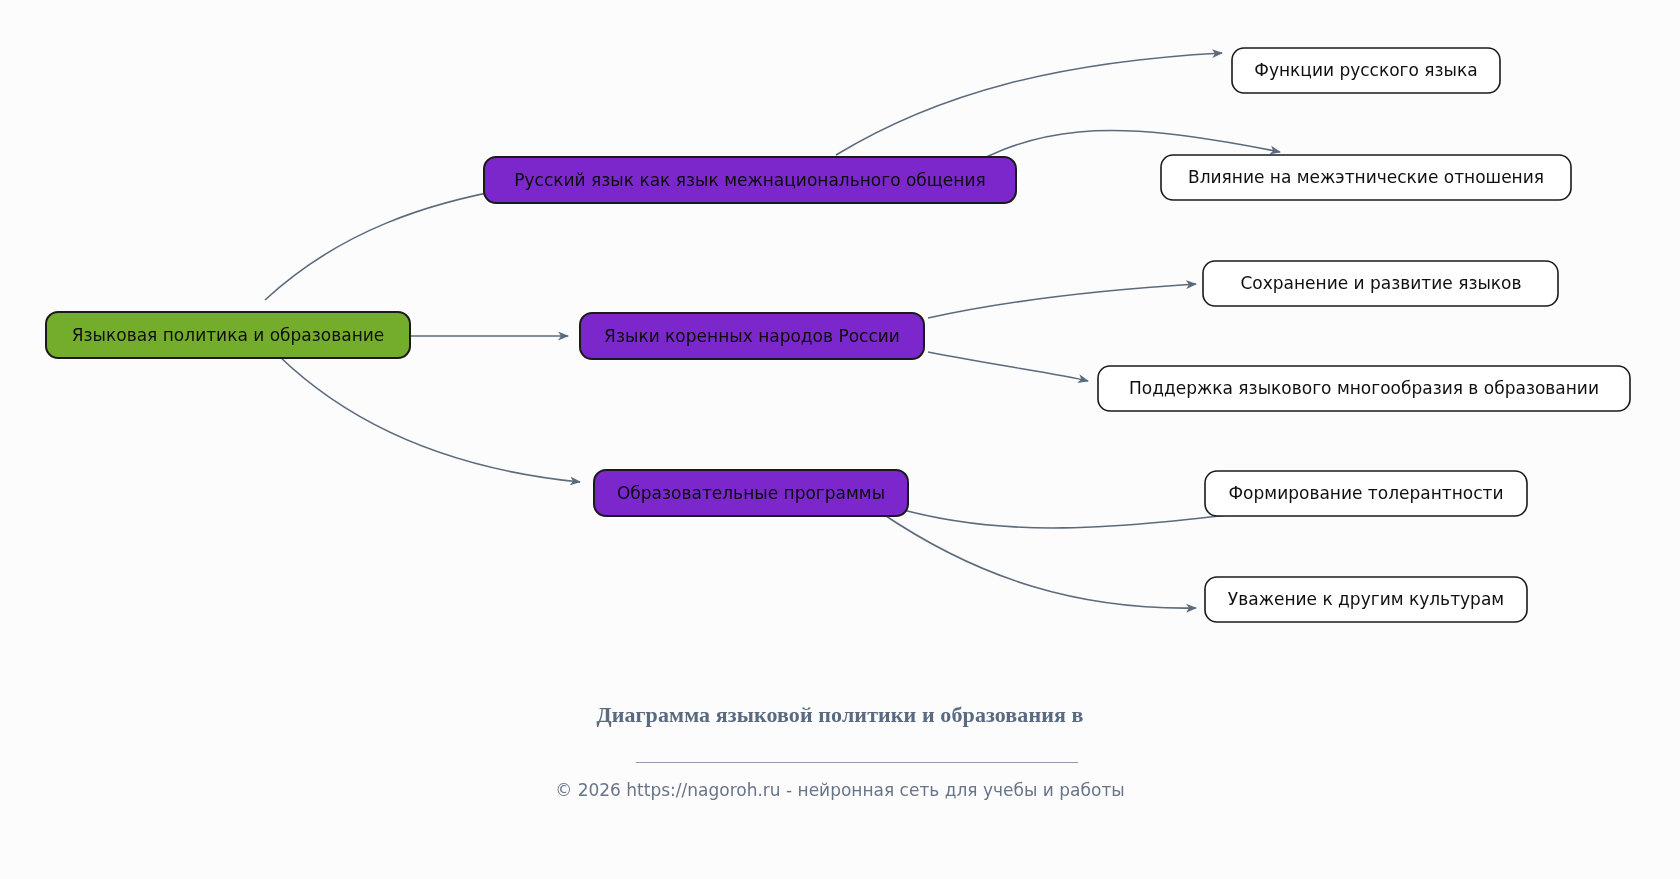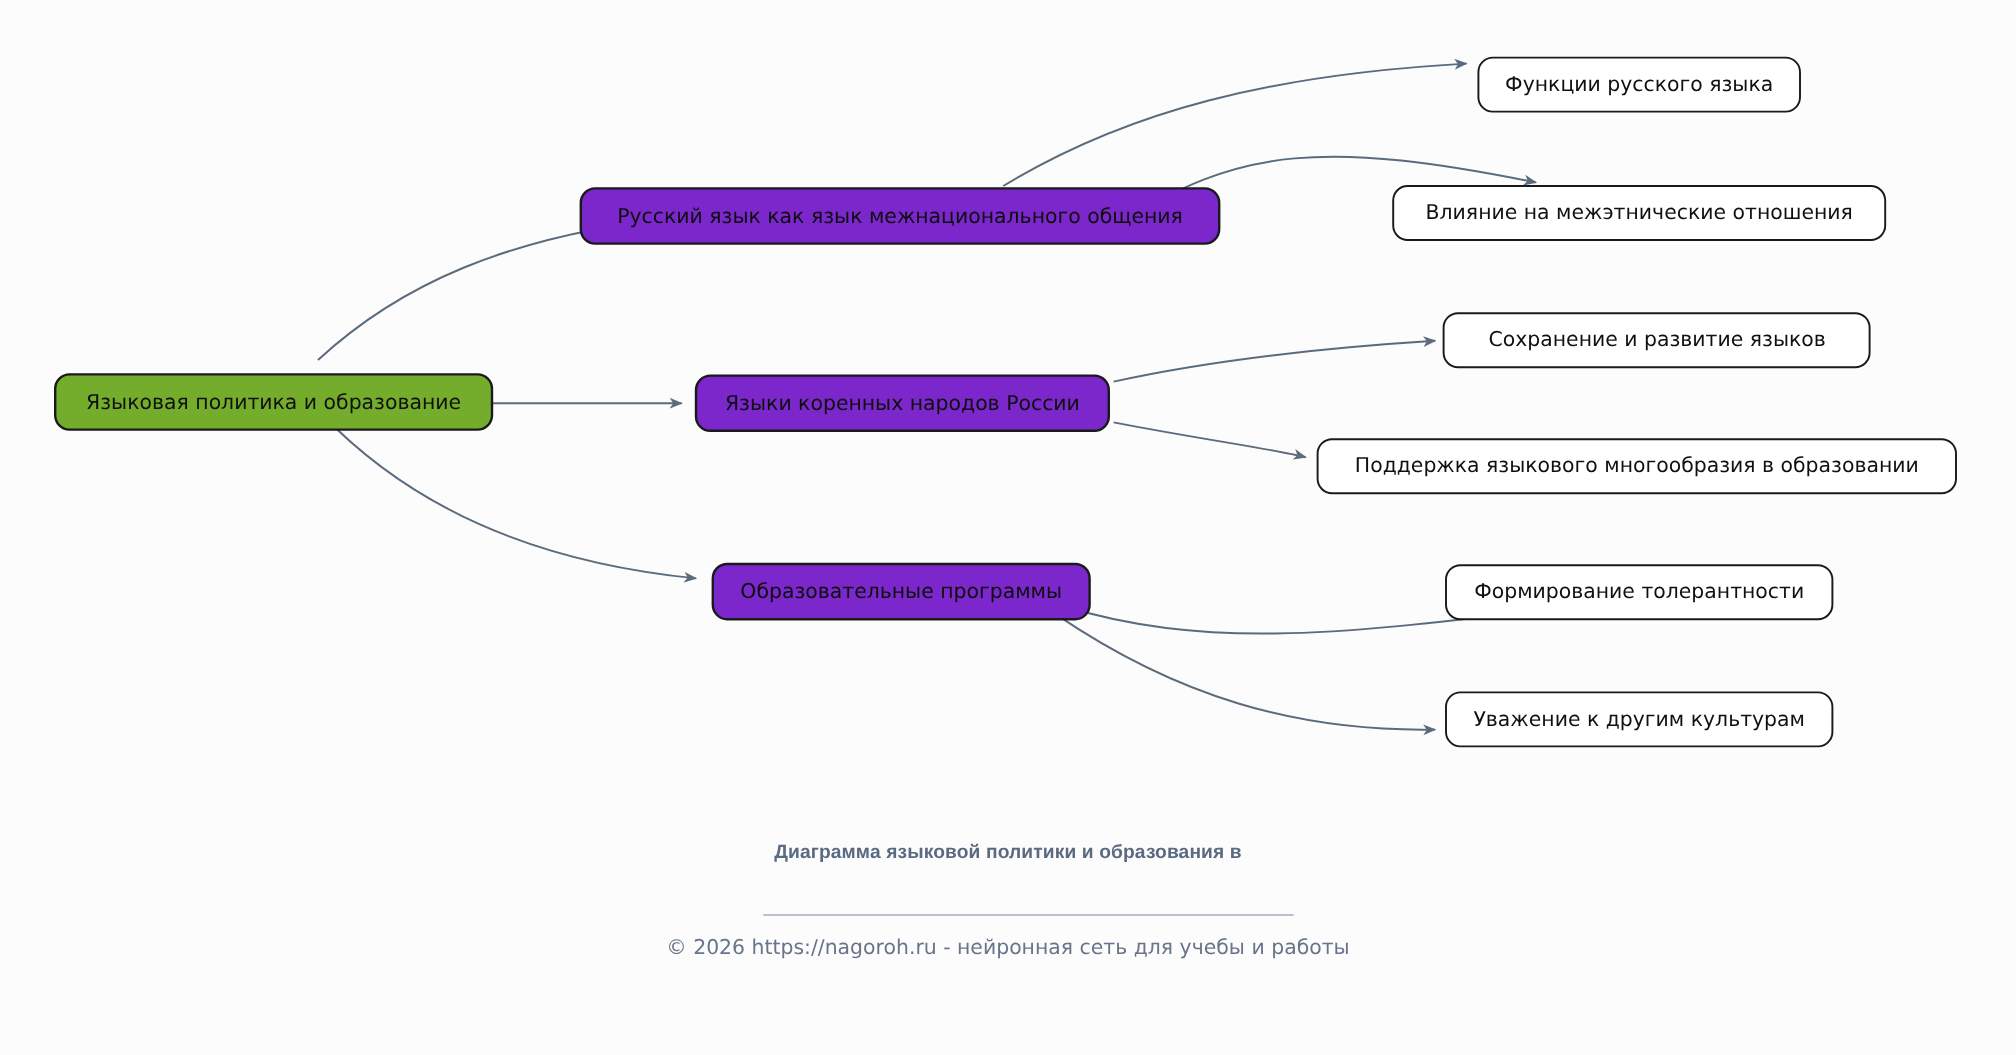--- a/index.html
+++ b/index.html
@@ -63,22 +63,22 @@
     fill: #101010;
   }
   .footer {
     position: absolute;
     left: 0;
     width: 1680px;
     text-align: center;
   }
   #footer-title {
     top: 700px;
-    font-family: Liberation Sans, sans-serif;
-    font-size: 16px;
+    font-family: Liberation Serif, serif;
+    font-size: 22px;
     font-weight: bold;
     color: #5a6a80;
     line-height: 1.32;
     letter-spacing: 0.1px;
   }
   #footer-divider {
     position: absolute;
     top: 762px;
     left: 636px;
     width: 442px;

